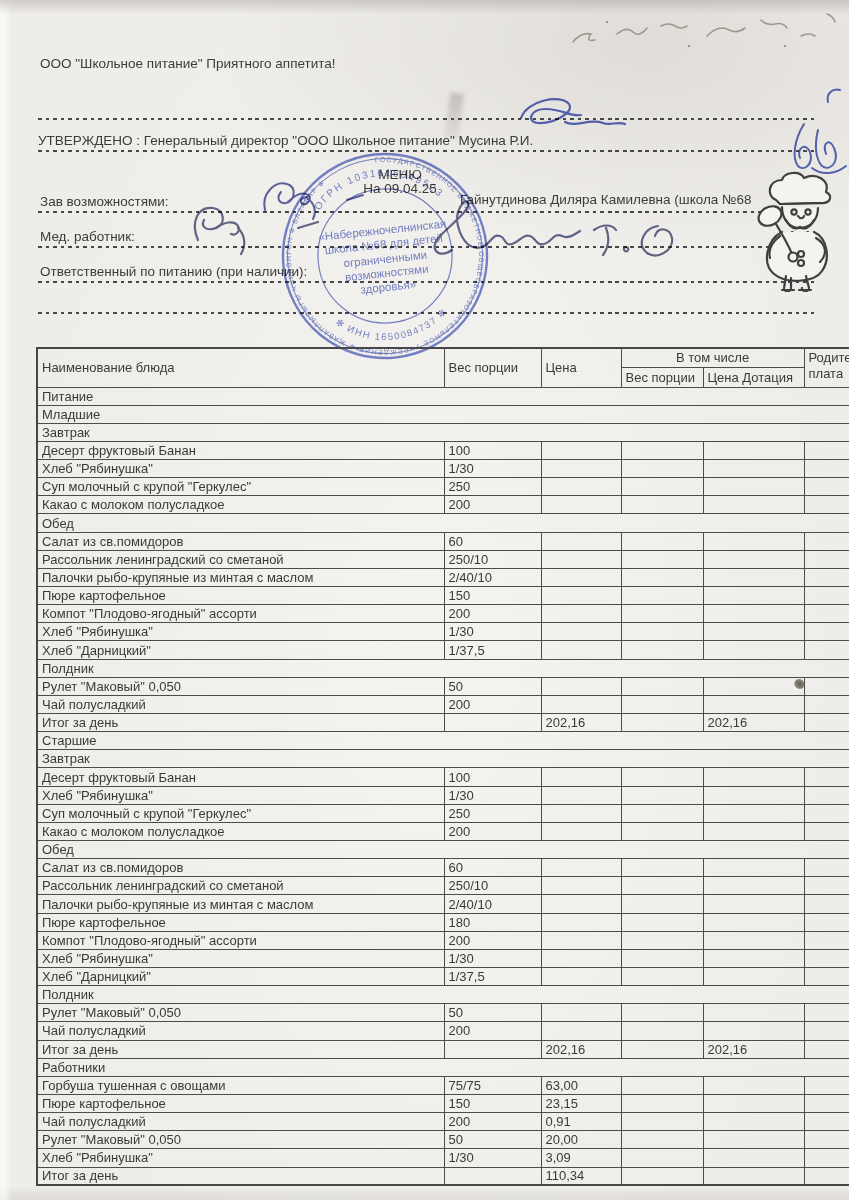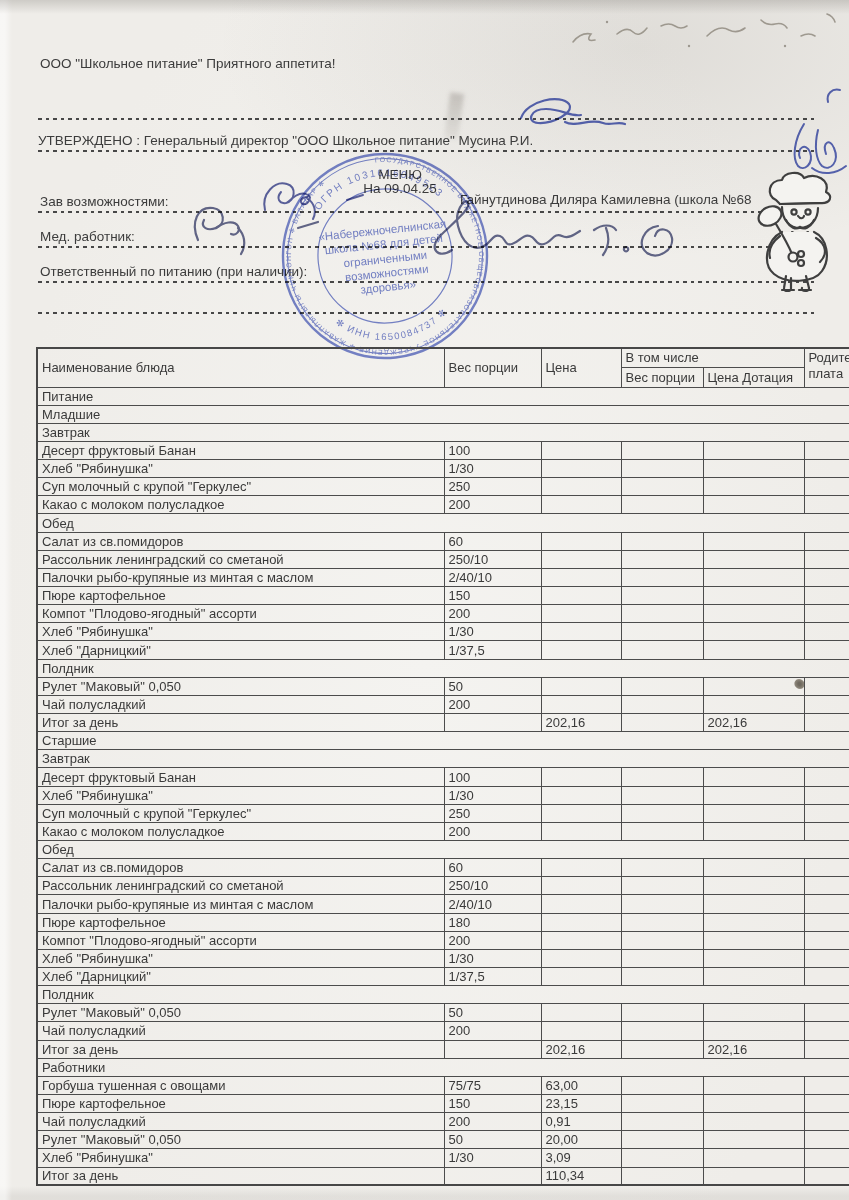--- a/index.html
+++ b/index.html
@@ -197,21 +197,21 @@
         <col style="width:80px">
       <col style="width:82px">
         <col style="width:101px">
         <col style="width:76px">
     </colgroup>
     <thead>
       <tr class="h1">
         <th rowspan="2">Наименование блюда</th>
         <th rowspan="2">Вес порции</th>
         <th rowspan="2">Цена</th>
-        <th colspan="2" style="vertical-align:middle;">В том числе</th>
+        <th colspan="2" style="vertical-align:middle;text-align:center;">В том числе</th>
         <th rowspan="2" class="wrap">Родительская плата</th>
       </tr>
       <tr class="h2">
         <th>Вес порции</th>
         <th>Цена Дотация</th>
       </tr>
     </thead>
     <tbody>
         <tr>
           <td colspan="6" class="sec">Питание</td>

